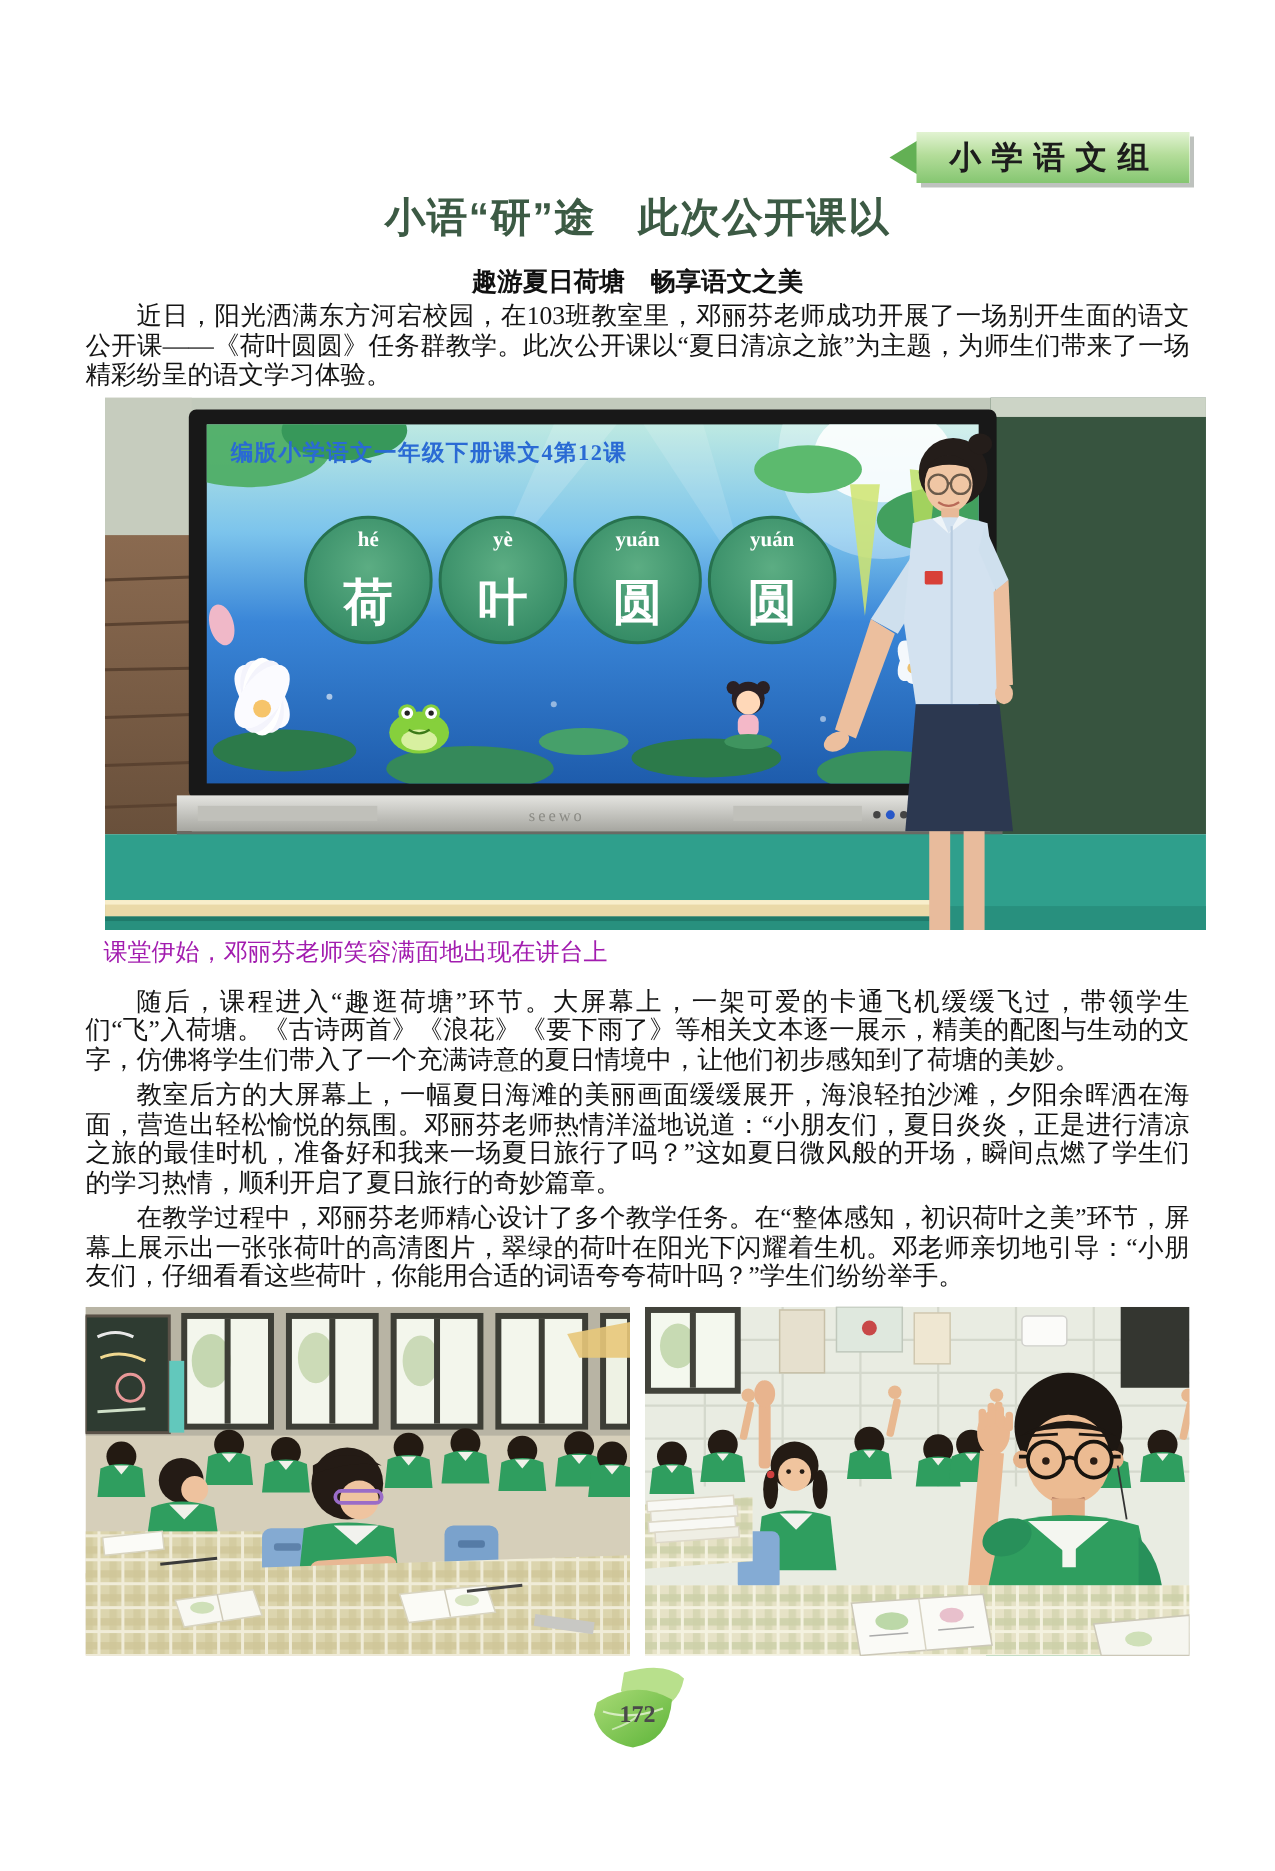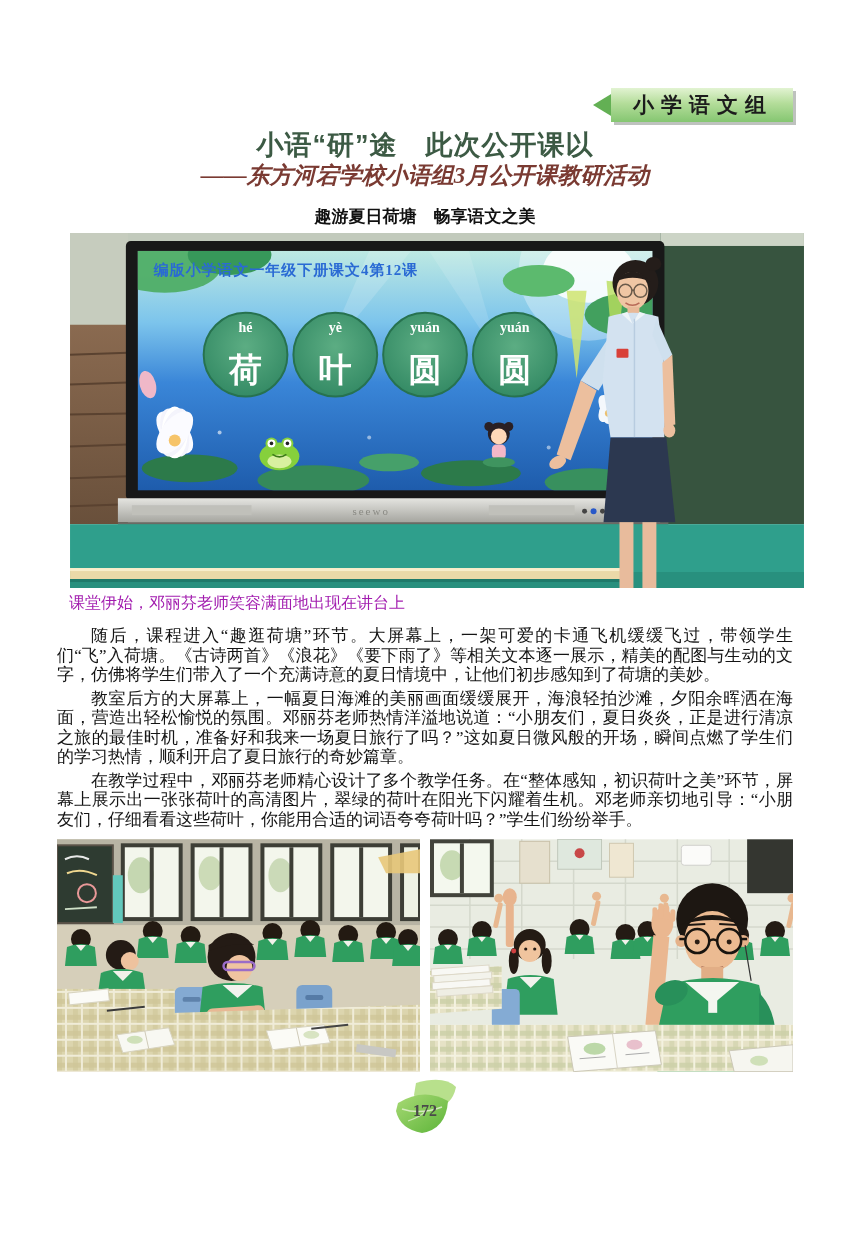--- a/index.html
+++ b/index.html
@@ -42,24 +42,24 @@
 <div class="page">
 
   <div class="badge-row">
     <div class="badge">
       <span class="badge-arrow"></span>
       <span class="badge-body">小学语文组</span>
     </div>
   </div>
 
   <h1 class="title">小语“研”途　此次公开课以</h1>
-  <h2 class="subtitle">——东方河宕学校小语组3月公开课教研活动</h2>
 
   <div class="content">
     <h3 class="section-heading">趣游夏日荷塘　畅享语文之美</h3>
+    <p class="body">近日，阳光洒满东方河宕校园，在103班教室里，邓丽芬老师成功开展了一场别开生面的语文公开课——《荷叶圆圆》任务群教学。此次公开课以“夏日清凉之旅”为主题，为师生们带来了一场精彩纷呈的语文学习体验。</p>
 
     <figure class="main-figure">
       <svg width="736" height="355" viewBox="0 0 736 356">
         <defs>
           <linearGradient id="pond" x1="0" y1="0" x2="0" y2="1">
             <stop offset="0" stop-color="#bde9e2"></stop>
               <stop offset="0.3" stop-color="#7cc4ec"></stop>
             <stop offset="0.55" stop-color="#3a86d8"></stop>
               <stop offset="1" stop-color="#1e5cac"></stop>
           </linearGradient>

